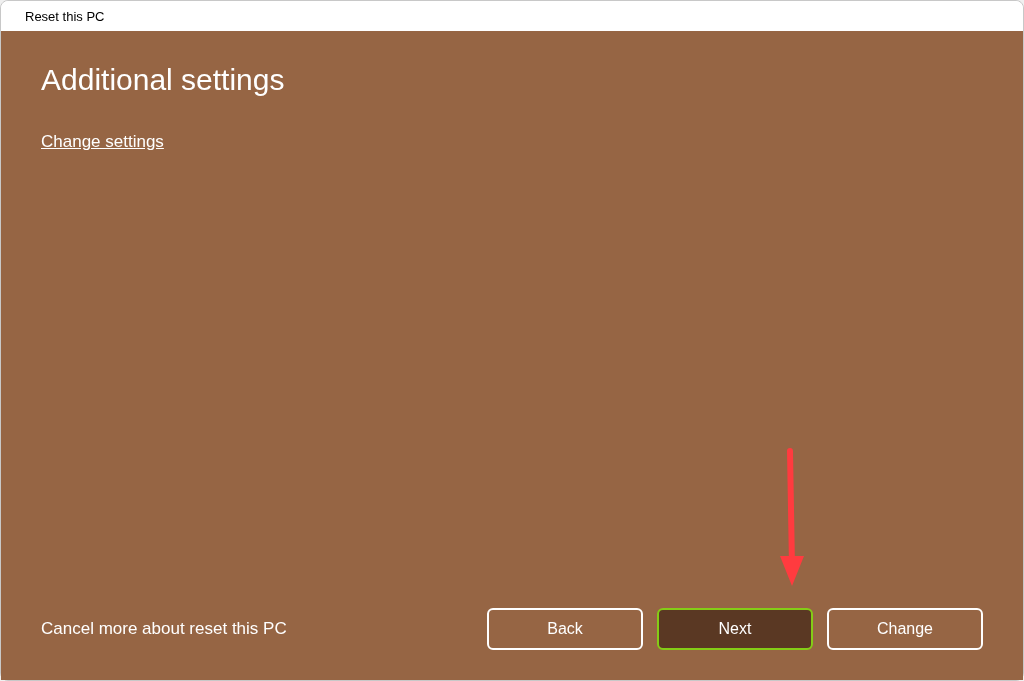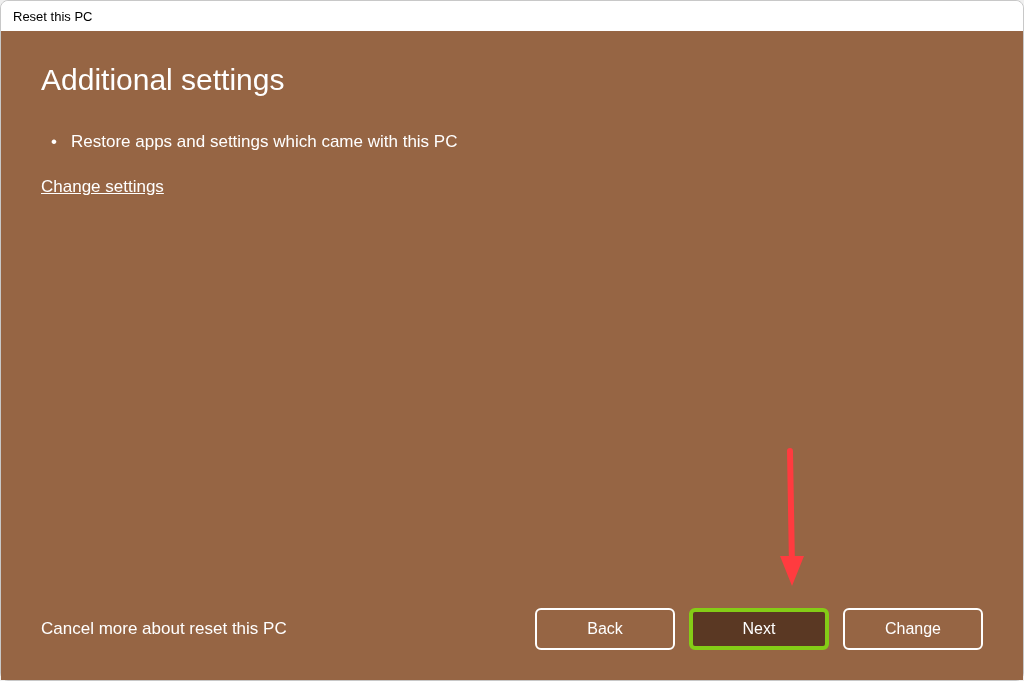--- a/index.html
+++ b/index.html
@@ -20,21 +20,21 @@
       background: #ffffff;
       border: 1px solid #c8c8c8;
       border-radius: 8px;
       display: flex;
       flex-direction: column;
       position: relative;
     }
     .titlebar {
       height: 30px;
       background: #ffffff;
-      padding: 4px 12px;
+      padding: 4px 24px;
       font-size: 13px;
       color: #000000;
       display: flex;
       align-items: center;
       border-top-left-radius: 8px;
       border-top-right-radius: 8px;
     }
     .content {
       flex: 1;
       background: #966544;
@@ -92,56 +92,53 @@
     .footer-text {
       font-size: 17px;
       color: #ffffff;
       font-weight: 400;
     }
     .button-row {
       display: flex;
       gap: 14px;
     }
     .btn {
-      width: 140px;
+      width: 156px;
       height: 42px;
       border: 2px solid #ffffff;
       border-radius: 6px;
       background: transparent;
       color: #ffffff;
       font-size: 16px;
       font-family: inherit;
       cursor: pointer;
       display: flex;
       align-items: center;
       justify-content: center;
     }
     .btn-primary {
       background: #5a3823;
-      border: 4px solid #84cc16;
+      border: 2px solid #84cc16;
     }
     .arrow {
       position: absolute;
       left: 775px;
       top: 415px;
       pointer-events: none;
     }
   </style>
 </head>
 <body>
 
 <div class="window">
   <div class="titlebar">
     <span>Reset this PC</span>
   </div>
   <div class="content">
     <h1 class="heading">Additional settings</h1>
-    <ul class="bullet-list">
-      <li class="bullet-item">Restore apps and settings which came with this PC</li>
-    </ul>
     <a class="link">Change settings</a>
     <div class="spacer"></div>
     <div class="footer">
       <div class="footer-text">Cancel more about reset this PC</div>
       <div class="button-row">
         <button class="btn">Back</button>
         <button class="btn btn-primary">Next</button>
         <button class="btn">Change</button>
       </div>
     </div>

